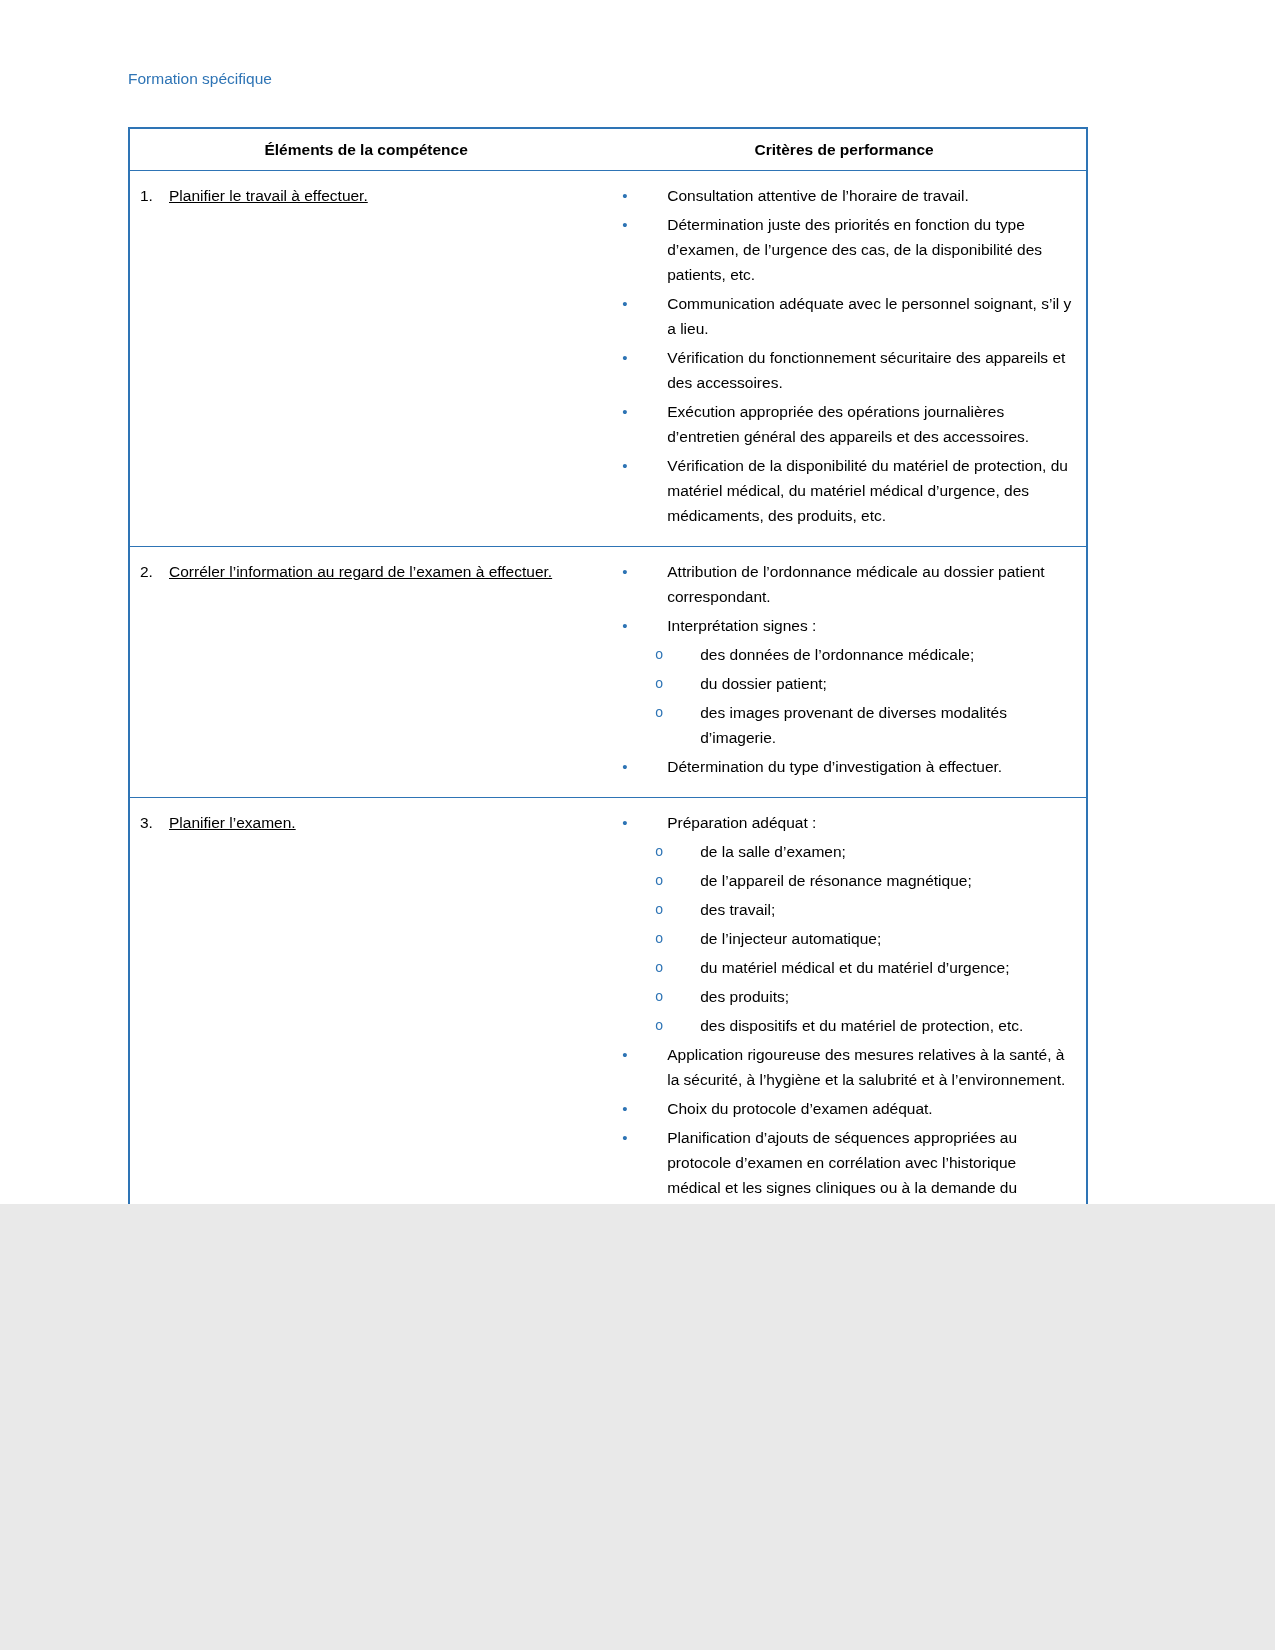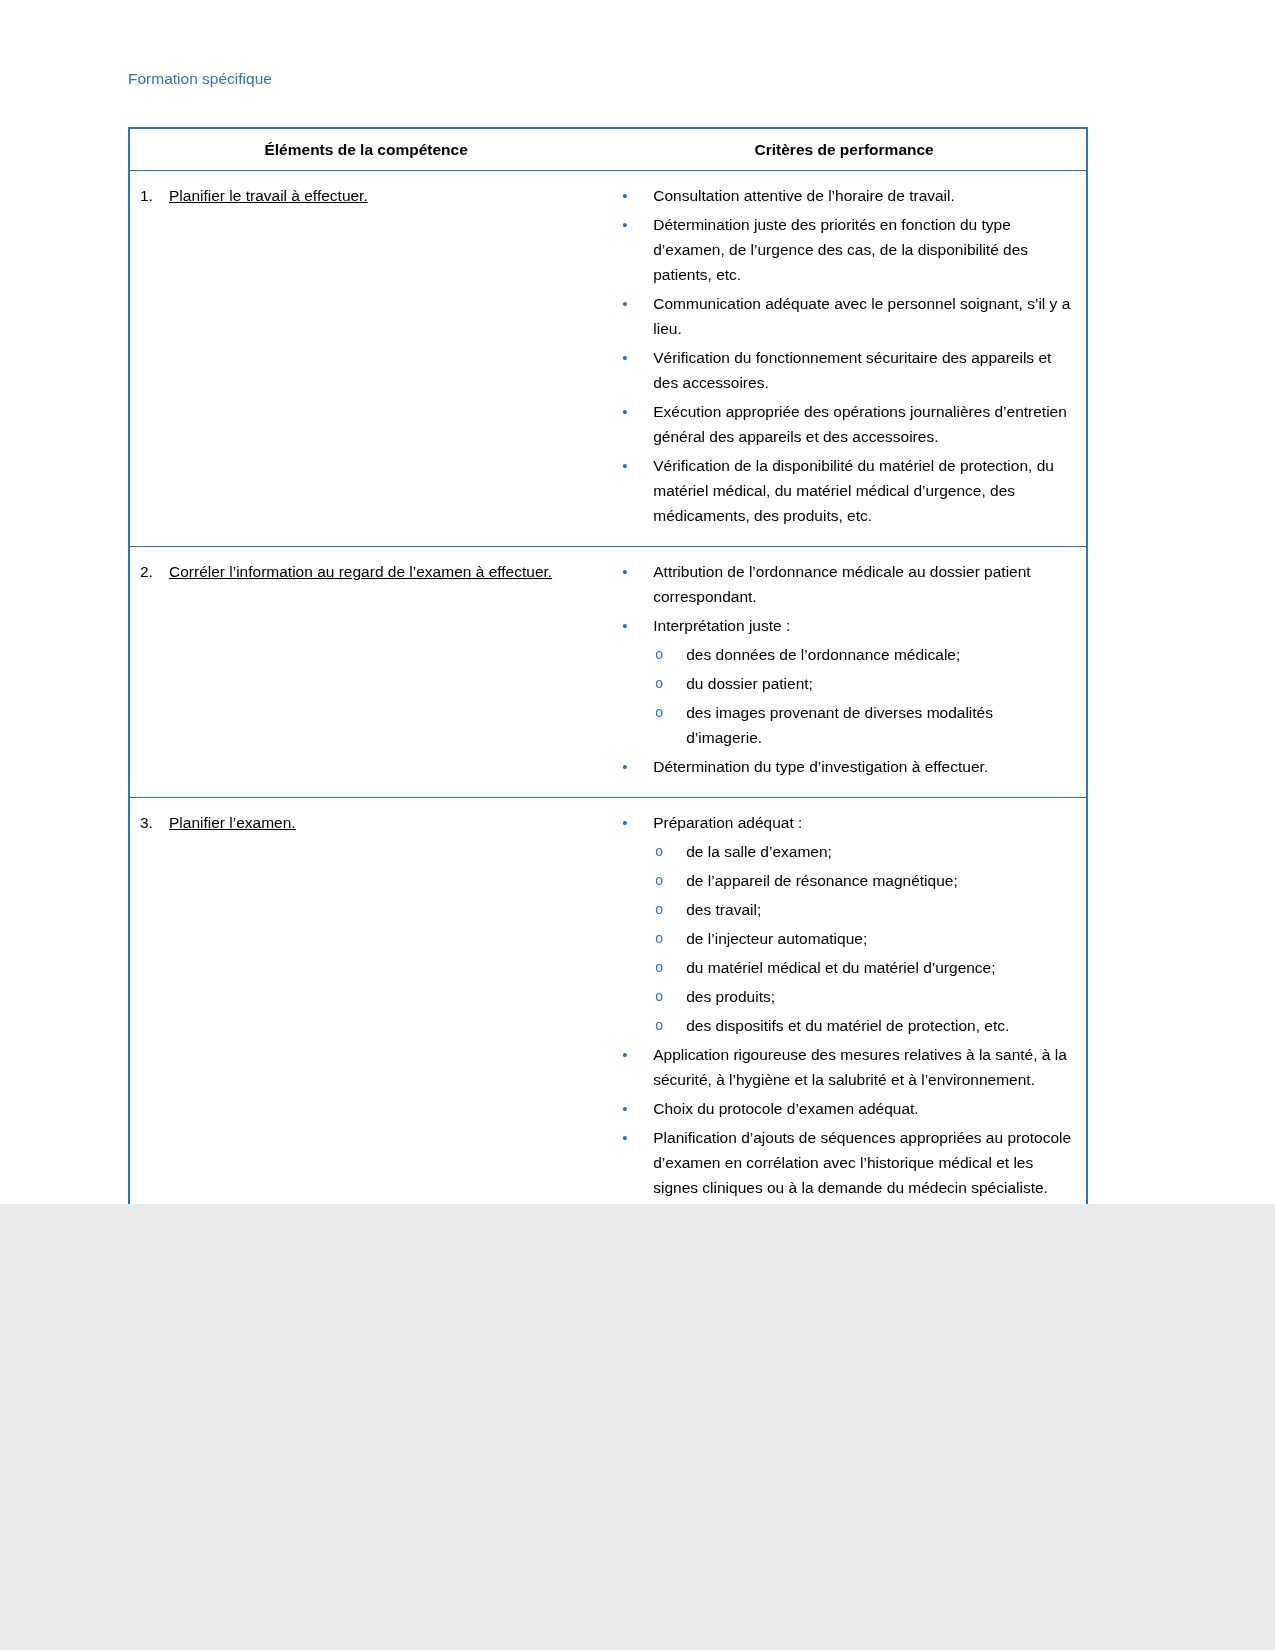--- a/index.html
+++ b/index.html
@@ -63,21 +63,21 @@
     flex: 0 0 31px;
     color: var(--accent, #2E74B5);
     font-size: 15px;
   }
   .sub-item { display: flex; margin-left: 33px; margin-bottom: 4px; }
   .sub-marker {
     flex: 0 0 31px;
     color: var(--accent, #2E74B5);
     font-size: 14px;
   }
-  .bullet-text { flex: 1 1 auto; }
+  .bullet-text { flex: 1 1 auto; margin-left: 14px; }
 
   .page-footer {
     position: absolute;
     top: 1480px;
     left: 128px;
     width: 960px;
     font-size: 20px;
     color: #000;
   }
   .footer-text { text-align: left; }
@@ -139,21 +139,21 @@
               <span class="item-text">Corréler l’information au regard de l’examen à effectuer.</span>
             </div>
           </td>
           <td class="cell-criteria">
             <div class="bullet-item">
               <span class="bullet-marker">•</span>
               <span class="bullet-text">Attribution de l’ordonnance médicale au dossier patient correspondant.</span>
             </div>
             <div class="bullet-item">
               <span class="bullet-marker">•</span>
-              <span class="bullet-text">Interprétation juste :</span>
+              <span class="bullet-text">Interprétation signes :</span>
             </div>
             <div class="sub-item">
               <span class="sub-marker">o</span>
               <span class="bullet-text">des données de l’ordonnance médicale;</span>
             </div>
             <div class="sub-item">
               <span class="sub-marker">o</span>
               <span class="bullet-text">du dossier patient;</span>
             </div>
             <div class="sub-item">

